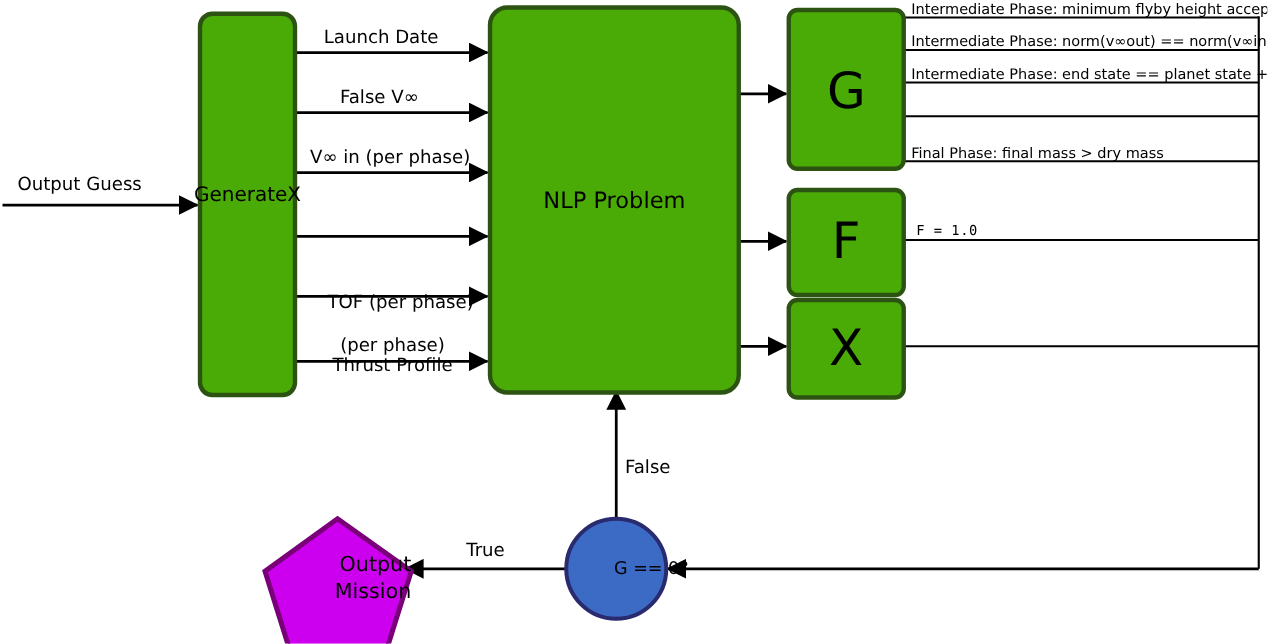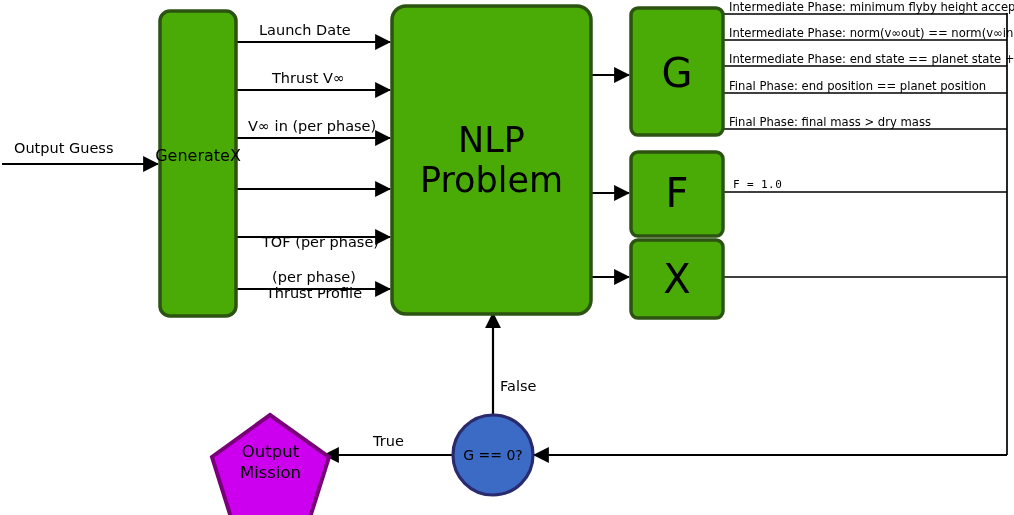--- a/index.html
+++ b/index.html
@@ -47,24 +47,24 @@
     position: absolute;
     display: flex;
     align-items: center;
     justify-content: center;
     text-align: center;
     color: #000000;
     pointer-events: none;
     font-family: "DejaVu Sans", "Liberation Sans", sans-serif;
   }
   .big-letter { font-size: 40px; }
-  .nlp-text { font-size: 35px; }
+  .nlp-text { font-size: 18px; }
   .gen-text { font-size: 16px; line-height: 1.35; }
   .pent-text { font-size: 16.5px; line-height: 1.25; }
-  .circ-text { font-size: 14px; }
+  .circ-text { font-size: 14px; padding-left: 28px; }
 </style>
 </head>
 <body>
 
 <div id="canvas">
 
   <svg class="layer" viewBox="0 0 1014 515" xmlns="http://www.w3.org/2000/svg">
     <defs>
       <marker id="arrow" viewBox="0 0 10 10" refX="9.4" refY="5" markerWidth="7.2" markerHeight="7.2" orient="auto-start-reverse">
         <path d="M 0 0 L 10 5 L 0 10 z" fill="#000000"></path>
@@ -127,50 +127,49 @@
   <div class="node-text nlp-text" style="left:392px; top:140px; width:199px; height:40px;">NLP Problem</div>
 
   <div class="node-text big-letter" style="left:631px; top:50px; width:92px; height:46px;">G</div>
 
   <div class="node-text big-letter" style="left:631px; top:170px; width:92px; height:46px;">F</div>
 
   <div class="node-text big-letter" style="left:631px; top:256px; width:92px; height:46px;">X</div>
 
   <div class="node-text circ-text" style="left:453px; top:443px; width:80px; height:24px;">G  == 0?</div>
 
-  <div class="node-text pent-text" style="left:212px; top:440px; width:117px; height:46px; flex-direction:column;">
+  <div class="node-text pent-text" style="left:212px; top:440px; width:117px; height:46px; flex-direction:column;align-items:flex-end;">
     <span>Output</span>
     <span>Mission</span>
   </div>
 
   <div class="lbl edge-label" style="left:14px; top:140px;">Output Guess</div>
 
   <div class="lbl edge-label" style="left:259px; top:22px;">Launch Date</div>
 
-  <div class="lbl edge-label" style="left:272px; top:70px;">Thrust V∞</div>
+  <div class="lbl edge-label" style="left:272px; top:70px;">False V∞</div>
 
   <div class="lbl edge-label" style="left:248px; top:118px;">V∞ in (per phase)</div>
 
 
   <div class="lbl edge-label" style="left:262px; top:234px;">TOF (per phase)</div>
 
   <div class="lbl edge-label" style="left:244px; top:269px; text-align:center; width:140px;">
     <div>(per phase)</div>
     <div>Thrust Profile</div>
   </div>
 
-  <div class="lbl edge-label" style="left:500px; top:366px;margin-top:12px;">False</div>
+  <div class="lbl edge-label" style="left:500px; top:366px;">False</div>
 
   <div class="lbl edge-label" style="left:373px; top:433px;">True</div>
 
   <div class="lbl constraint-label" style="left:729px; top:1px;">Intermediate Phase: minimum flyby height acceptable</div>
 
   <div class="lbl constraint-label" style="left:729px; top:27px;">Intermediate Phase: norm(v∞out) == norm(v∞in)</div>
 
   <div class="lbl constraint-label" style="left:729px; top:53px;">Intermediate Phase: end state == planet state + v∞</div>
 
-  <div class="lbl constraint-label" style="left:729px; top:80px;">Final Phase: end position == planet position</div>
 
   <div class="lbl constraint-label" style="left:729px; top:116px;">Final Phase: final mass &gt; dry mass</div>
 
   <div class="lbl mono-label" style="left:733px; top:179px;">F = 1.0</div>
 
 </div>
 
 </body></html>

